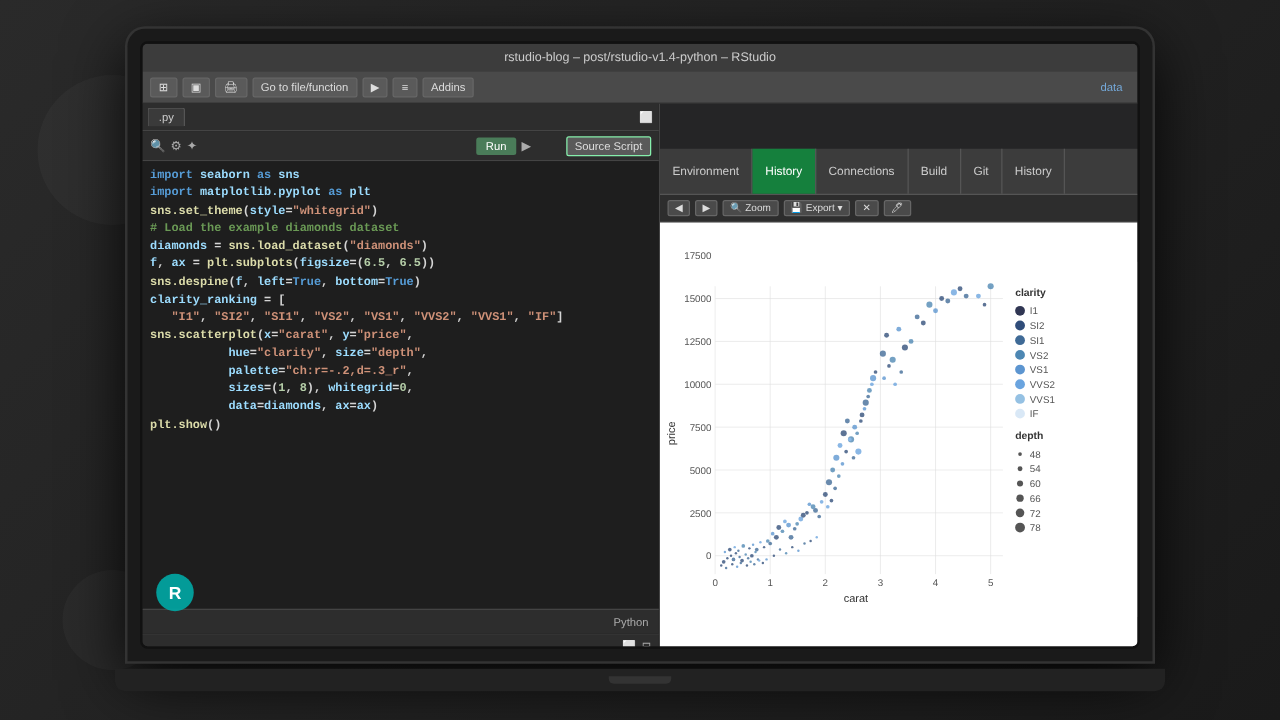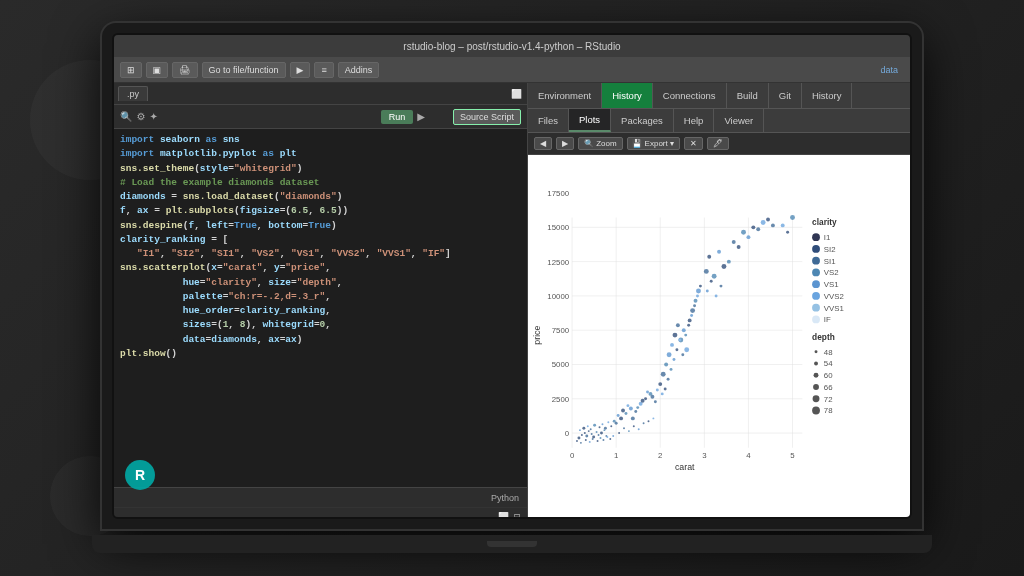--- a/index.html
+++ b/index.html
@@ -167,24 +167,25 @@
     
     .right-panel {
       width: 48%;
       display: flex;
       flex-direction: column;
       background: #252526;
     }
 
     .right-top-tabs {
       background: #3c3c3c;
-      height: 26px;
+      height: 37px;
       display: flex;
       align-items: stretch;
       border-bottom: 1px solid #555;
+      margin-top: 36px;
     }
 
     .rtab {
       color: #ccc;
       font-size: 9.5px;
       padding: 0 10px;
       display: flex;
       align-items: center;
       cursor: pointer;
       border-right: 1px solid #555;
@@ -323,21 +324,20 @@
               <div class="code-line"><span class="var">diamonds</span> = <span class="fn">sns.load_dataset</span>(<span class="str">"diamonds"</span>)</div>
               <div class="code-line"></div>
               <div class="code-line"><span class="var">f</span>, <span class="var">ax</span> = <span class="fn">plt.subplots</span>(<span class="var">figsize</span>=(<span class="num">6.5</span>, <span class="num">6.5</span>))</div>
               <div class="code-line"><span class="fn">sns.despine</span>(<span class="var">f</span>, <span class="var">left</span>=<span class="kw">True</span>, <span class="var">bottom</span>=<span class="kw">True</span>)</div>
               <div class="code-line"><span class="var">clarity_ranking</span> = [</div>
               <div class="code-line">   <span class="str">"I1"</span>, <span class="str">"SI2"</span>, <span class="str">"SI1"</span>, <span class="str">"VS2"</span>, <span class="str">"VS1"</span>, <span class="str">"VVS2"</span>, <span class="str">"VVS1"</span>, <span class="str">"IF"</span>]</div>
               <div class="code-line"></div>
               <div class="code-line"><span class="fn">sns.scatterplot</span>(<span class="var">x</span>=<span class="str">"carat"</span>, <span class="var">y</span>=<span class="str">"price"</span>,</div>
               <div class="code-line">           <span class="var">hue</span>=<span class="str">"clarity"</span>, <span class="var">size</span>=<span class="str">"depth"</span>,</div>
               <div class="code-line">           <span class="var">palette</span>=<span class="str">"ch:r=-.2,d=.3_r"</span>,</div>
-              <div class="code-line">           <span class="var">hue_order</span>=<span class="var">clarity_ranking</span>,</div>
               <div class="code-line">           <span class="var">sizes</span>=(<span class="num">1</span>, <span class="num">8</span>), <span class="var">whitegrid</span>=<span class="num">0</span>,</div>
               <div class="code-line">           <span class="var">data</span>=<span class="var">diamonds</span>, <span class="var">ax</span>=<span class="var">ax</span>)</div>
               <div class="code-line"></div>
               <div class="code-line"><span class="fn">plt.show</span>()</div>
             </div>
 
             <div class="python-bar">
               <span>Python</span>
             </div>
 
@@ -351,27 +351,20 @@
 
             <div class="right-top-tabs">
               <div class="rtab">Environment</div>
               <div class="rtab active">History</div>
               <div class="rtab">Connections</div>
               <div class="rtab">Build</div>
               <div class="rtab">Git</div>
               <div class="rtab">History</div>
             </div>
 
-            <div class="right-bottom-tabs">
-              <div class="btab">Files</div>
-              <div class="btab active">Plots</div>
-              <div class="btab">Packages</div>
-              <div class="btab">Help</div>
-              <div class="btab">Viewer</div>
-            </div>
 
             <div class="plot-toolbar">
               <button class="plot-btn">◀</button>
               <button class="plot-btn">▶</button>
               <button class="plot-btn">
                 <span style="font-size:8px;">🔍</span>
                 <span>Zoom</span>
               </button>
               <button class="plot-btn">
                 <span style="font-size:8px;">💾</span>

